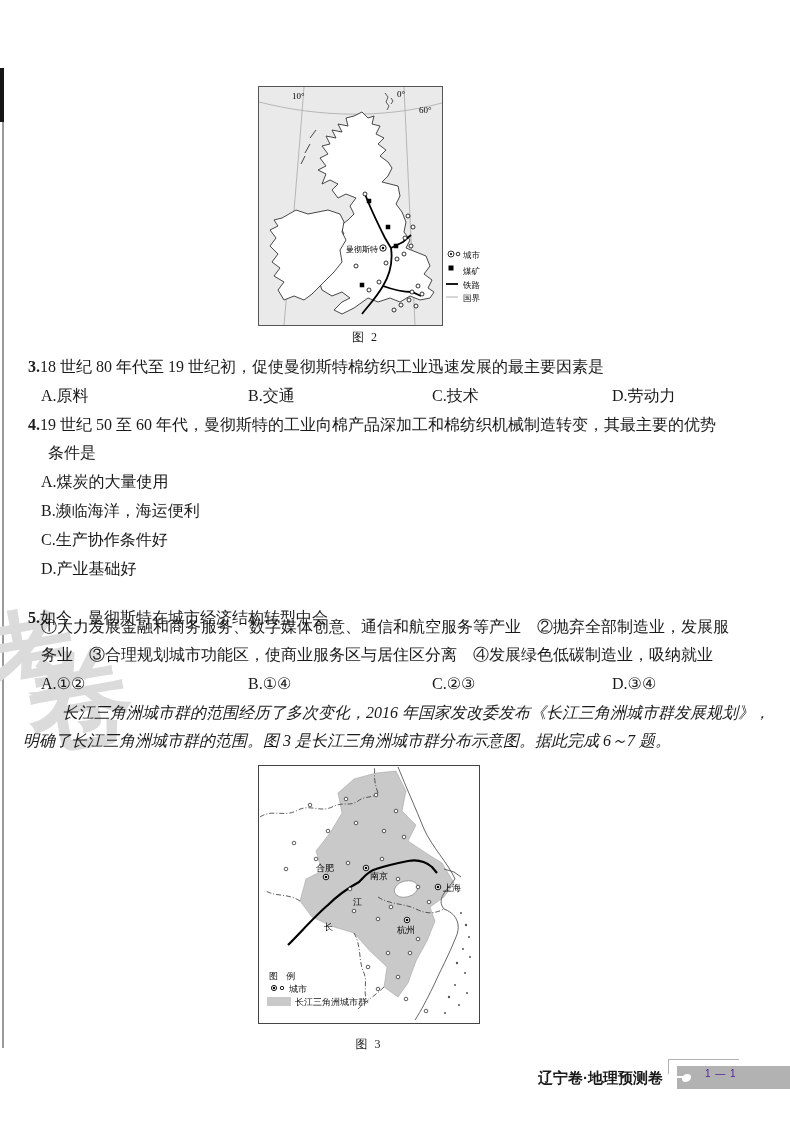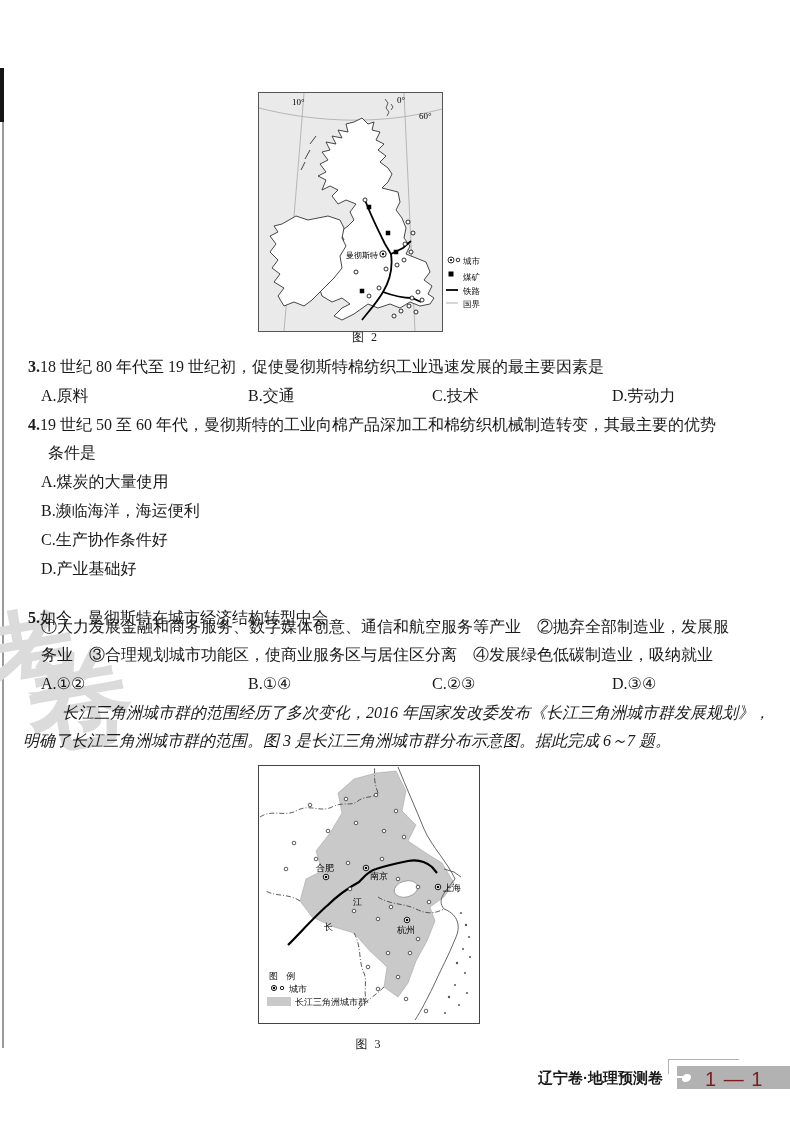--- a/index.html
+++ b/index.html
@@ -35,34 +35,34 @@
   
   .footer-title{position:absolute;left:538px;top:1069px;font-size:15px;font-weight:bold;
     font-family:"Liberation Sans","DejaVu Sans",sans-serif;z-index:1;}
   .page-badge{position:absolute;left:677px;top:1066px;width:113px;height:23px;
     background:#b2b2b2;z-index:1;font-family:"Liberation Sans",sans-serif;}
   .page-badge::before{content:"";position:absolute;left:-9px;top:-7px;width:70px;height:14px;
     border-left:1px solid #b2b2b2;border-top:1px solid #b2b2b2;}
   .leaf{position:absolute;left:5px;top:8px;width:9px;height:8px;background:#fff;
     border-radius:60% 40% 60% 40%;}
   .leaf::after{content:"";position:absolute;left:-5px;top:2px;width:6px;height:2px;background:#fff;}
-  .badge-num{position:absolute;left:28px;top:2px;font-size:20px;letter-spacing:1px;color:#7f1d1d;}
+  .badge-num{position:absolute;left:28px;top:2px;font-size:10px;letter-spacing:1px;color:#4c1d95;}
 </style>
 </head>
 <body>
 
 <div class="page">
 
   <div class="edge-black"></div>
   <div class="edge-line"></div>
 
   <div class="wm wm1">考</div>
   <div class="wm wm2">卷</div>
 
-  <div class="fig" style="left:258px;top:92px;">
+  <div class="fig" style="left:258px;top:86px;">
     <svg width="226" height="240" viewBox="0 0 226 240">
       <rect x="0.5" y="0.5" width="184" height="239" fill="#eaeaea" stroke="#555"></rect>
       <g stroke="#a8a8a8" fill="none" stroke-width="0.8">
         <path d="M46,1 C40,80 33,160 26,239"></path>
         <path d="M146,1 C150,80 153,160 157,239"></path>
         <path d="M1,16 C60,31 125,33 184,17"></path>
       </g>
       <text x="34" y="13" font-size="9">10°</text>
       <text x="139" y="11" font-size="9">0°</text>
       <text x="161" y="27" font-size="9">60°</text>

